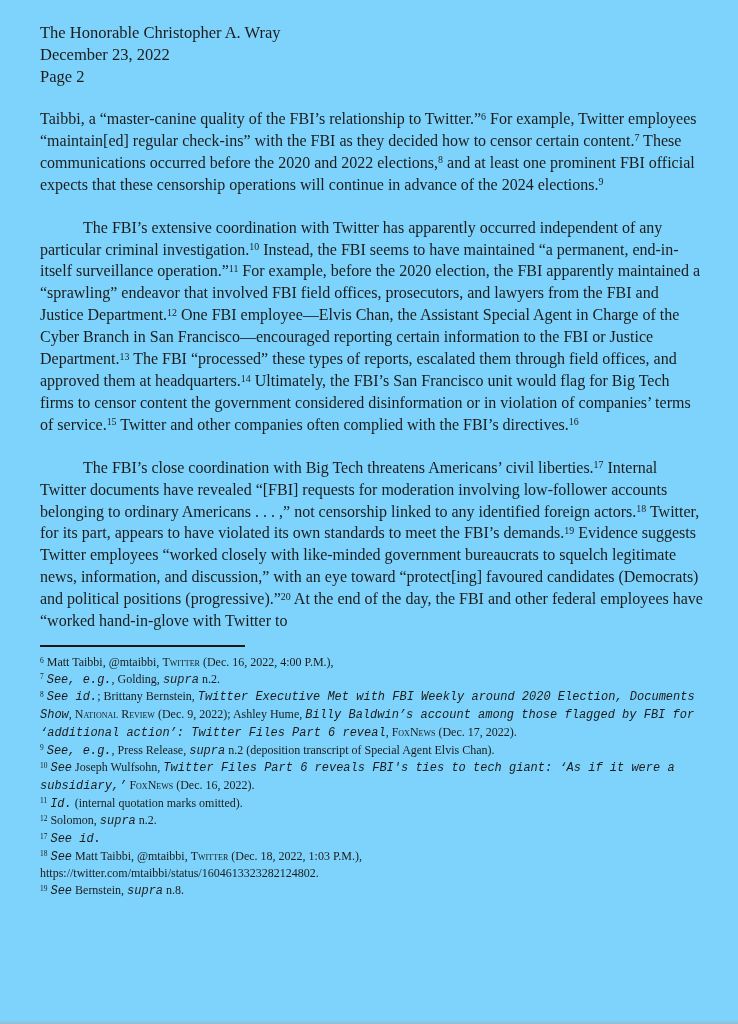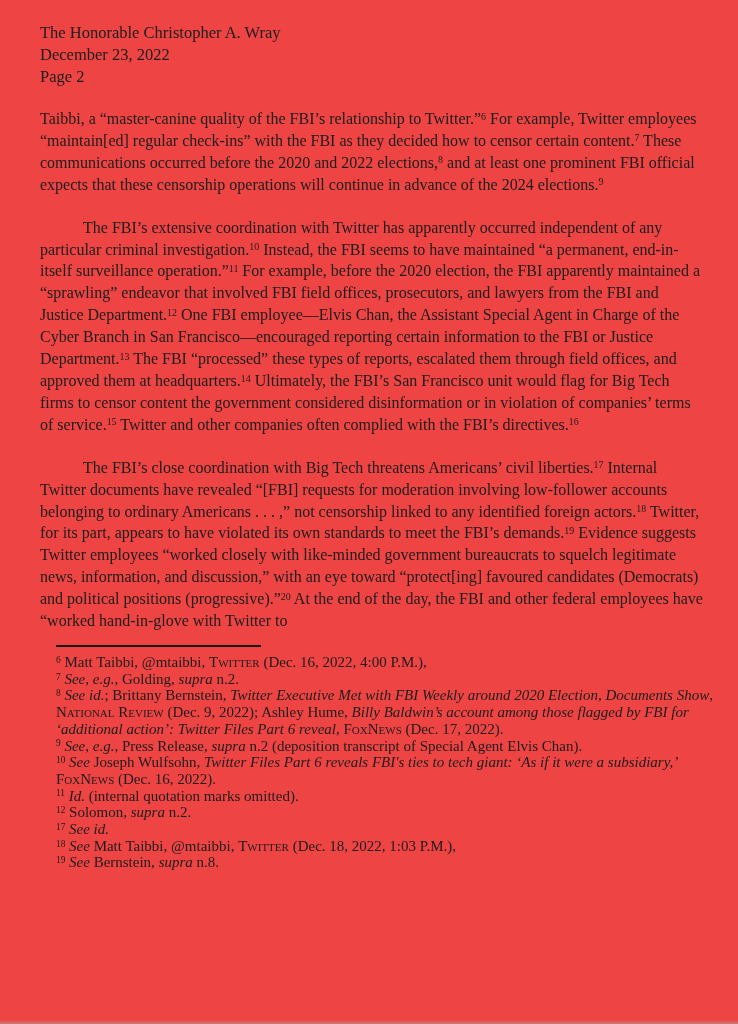--- a/index.html
+++ b/index.html
@@ -1,21 +1,21 @@
 <!DOCTYPE html>
 <html><head>
 <meta charset="utf-8">
 <style>
   * { margin: 0; padding: 0; box-sizing: border-box; }
   html, body { background: #ffffff; }
   .page {
     position: relative;
     width: 738px;
     height: 1024px;
-    background: #ef4444;
+    background: #7dd3fc;
     font-family: "Liberation Serif", serif;
     color: #1c1c1c;
     overflow: hidden;
   }
   .content {
     position: absolute;
     left: 40px;
     top: 22px;
     width: 664px;
   }
@@ -23,28 +23,28 @@
   .body-text { font-size: 16px; line-height: 21.9px; }
   .para { margin-bottom: 21px; text-align: left; }
   .para.indent { text-indent: 43px; }
   sup {
     font-size: 0.62em;
     line-height: 0;
     vertical-align: baseline;
     position: relative;
     top: -0.45em;
   }
-  .i  { font-style: italic; }
+  .i  { font-style: italic; font-family: Liberation Mono, monospace; }
   .sc { font-variant: small-caps; }
   .footnotes {
     position: absolute;
-    left: 56px;
+    left: 40px;
     top: 645px;
     width: 666px;
-    font-size: 15px;
+    font-size: 12px;
     line-height: 16.7px;
   }
   .fn-divider {
     width: 205px;
     border-top: 2px solid #161616;
     margin-bottom: 7px;
   }
   .fn { text-align: left; }
   .scan-edge {
     position: absolute;
@@ -75,18 +75,18 @@
   <div class="footnotes">
     <div class="fn-divider"></div>
     <div class="fn"><sup>6</sup><span> Matt Taibbi, @mtaibbi, </span><span class="sc">Twitter</span><span> (Dec. 16, 2022, 4:00 P.M.),</span><br></div>
     <div class="fn"><sup>7</sup><span> </span><span class="i">See, e.g.</span><span>, Golding, </span><span class="i">supra</span><span> n.2.</span></div>
     <div class="fn"><sup>8</sup><span> </span><span class="i">See id.</span><span>; Brittany Bernstein, </span><span class="i">Twitter Executive Met with FBI Weekly around 2020 Election, Documents Show</span><span>, </span><span class="sc">National Review</span><span> (Dec. 9, 2022); Ashley Hume, </span><span class="i">Billy Baldwin’s account among those flagged by FBI for ‘additional action’: Twitter Files Part 6 reveal</span><span>, </span><span class="sc">FoxNews</span><span> (Dec. 17, 2022).</span></div>
     <div class="fn"><sup>9</sup><span> </span><span class="i">See, e.g.</span><span>, Press Release, </span><span class="i">supra</span><span> n.2 (deposition transcript of Special Agent Elvis Chan).</span></div>
     <div class="fn"><sup>10</sup><span> </span><span class="i">See</span><span> Joseph Wulfsohn, </span><span class="i">Twitter Files Part 6 reveals FBI's ties to tech giant: ‘As if it were a subsidiary,’</span><span> </span><span class="sc">FoxNews</span><span> (Dec. 16, 2022).</span></div>
     <div class="fn"><sup>11</sup><span> </span><span class="i">Id.</span><span> (internal quotation marks omitted).</span></div>
     <div class="fn"><sup>12</sup><span> Solomon, </span><span class="i">supra</span><span> n.2.</span></div>
     <div class="fn"><sup>17</sup><span> </span><span class="i">See id.</span></div>
-    <div class="fn"><sup>18</sup><span> </span><span class="i">See</span><span> Matt Taibbi, @mtaibbi, </span><span class="sc">Twitter</span><span> (Dec. 18, 2022, 1:03 P.M.),</span><br></div>
+    <div class="fn"><sup>18</sup><span> </span><span class="i">See</span><span> Matt Taibbi, @mtaibbi, </span><span class="sc">Twitter</span><span> (Dec. 18, 2022, 1:03 P.M.),</span><br><span>https://twitter.com/mtaibbi/status/1604613323282124802.</span></div>
     <div class="fn"><sup>19</sup><span> </span><span class="i">See</span><span> Bernstein, </span><span class="i">supra</span><span> n.8.</span></div>
   </div>
 
   <div class="scan-edge"></div>
 </div>
 
 </body></html>

